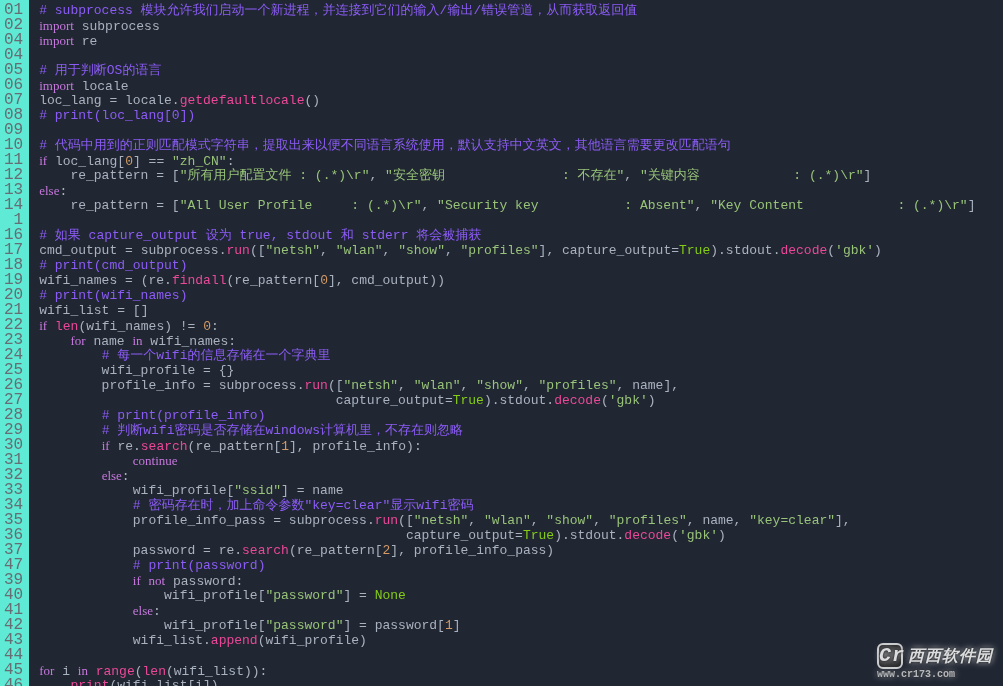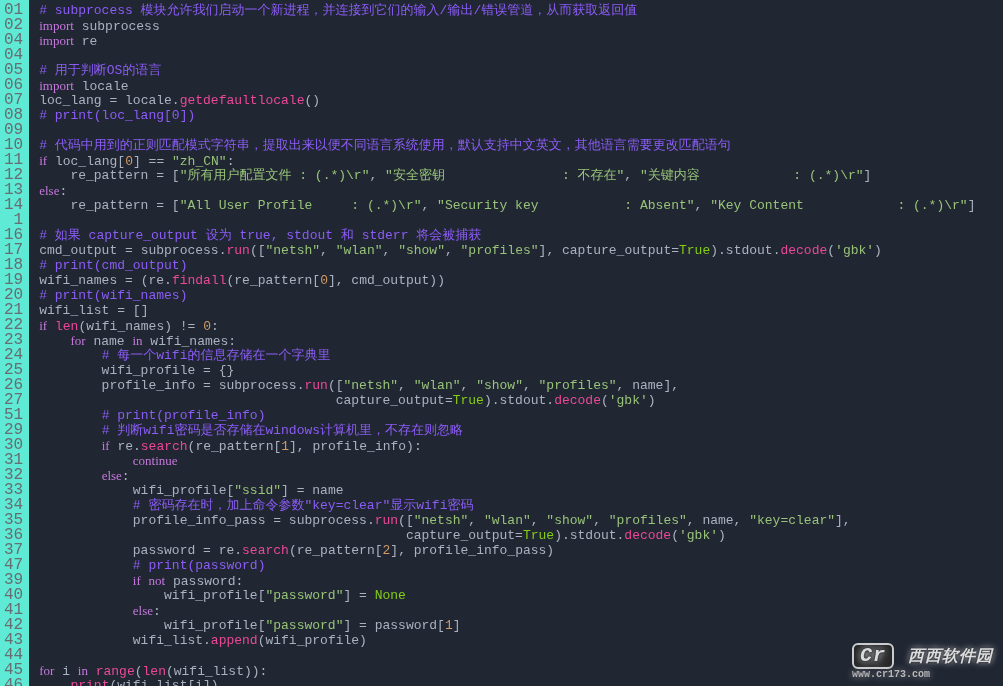--- a/index.html
+++ b/index.html
@@ -52,27 +52,27 @@
   font-style: italic;
   letter-spacing: 1px;
   color: #f0f0f0;
   text-shadow: 0 0 3px #000, 0 0 6px #fff;
   opacity: 0.9;
 }
 .watermark .cn { font-size: 16px; font-family: Liberation Mono, monospace; }
 .watermark .sub { font-size: 10px; display:block; letter-spacing: 0; font-style: normal; opacity: 0.8; }
 .wm-logo {
   display:inline-block;
-  width: 42px; height: 26px;
+  width: 26px; height: 26px;
   border: 2px solid #ddd;
   border-radius: 6px;
   vertical-align: middle;
   text-align: center;
   line-height: 22px;
-  margin-right: 14px;
+  margin-right: 5px;
   background: radial-gradient(circle at 50% 50%, #444 0%, #222 100%);
 }
 </style>
 </head>
 <body>
 
 <div class="editor">
   <div class="gutter" id="gutter">
       <span class="ln">01</span>
       <span class="ln">02</span>
@@ -94,21 +94,21 @@
       <span class="ln">18</span>
       <span class="ln">19</span>
       <span class="ln">20</span>
       <span class="ln">21</span>
       <span class="ln">22</span>
       <span class="ln">23</span>
       <span class="ln">24</span>
       <span class="ln">25</span>
       <span class="ln">26</span>
       <span class="ln">27</span>
-      <span class="ln">51</span>
+      <span class="ln">28</span>
       <span class="ln">29</span>
       <span class="ln">30</span>
       <span class="ln">31</span>
       <span class="ln">32</span>
       <span class="ln">33</span>
       <span class="ln">34</span>
       <span class="ln">35</span>
       <span class="ln">36</span>
       <span class="ln">37</span>
       <span class="ln">47</span>

